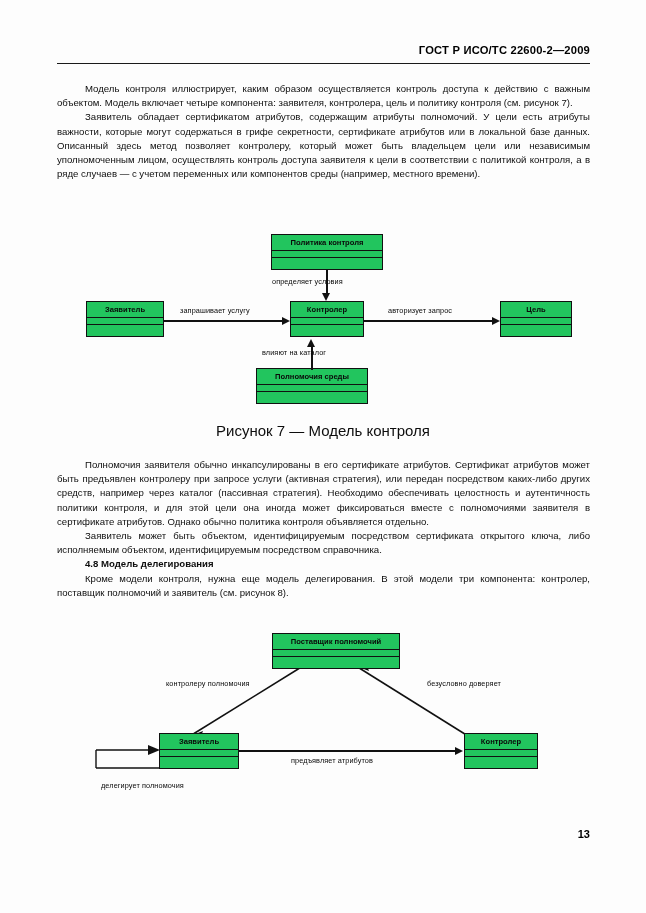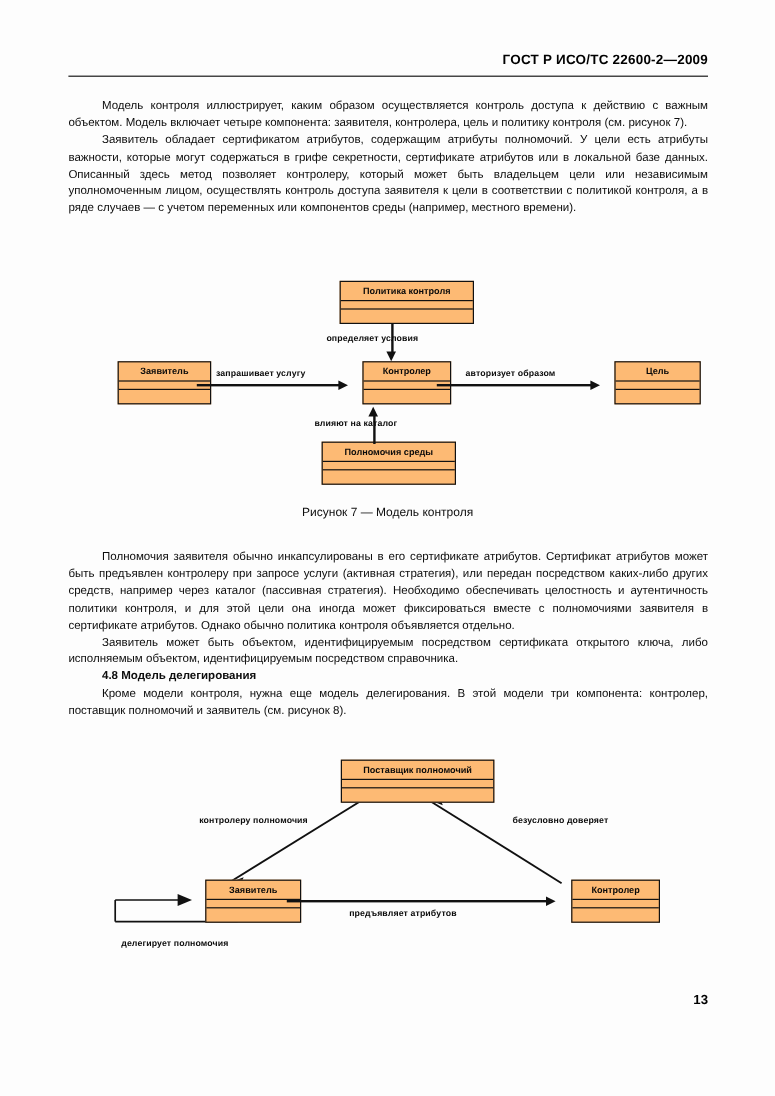--- a/index.html
+++ b/index.html
@@ -68,21 +68,21 @@
 
   #para-block-1 { top: 82px; }
   #para-block-2 { top: 458px; }
 
   
   .caption {
     position: absolute;
     left: 0;
     width: 646px;
     text-align: center;
-    font-size: 10px;
+    font-size: 15px;
     color: #0d0d0d;
   }
   #caption-7 { top: 422px; }
   #caption-8 { top: 800px; }
 
   
   .page-number {
     position: absolute;
     right: 56px;
     top: 828px;
@@ -95,23 +95,22 @@
     position: absolute;
     left: 0;
     width: 646px;
   }
   #diagram-7 { top: 228px; height: 180px; }
   #diagram-8 { top: 628px; height: 168px; }
 
   .uml-box {
     position: absolute;
     border: 1.6px solid #111;
-    background: #fdba74;
+    background: #22c55e;
     box-sizing: border-box;
-    margin-left: 12px;
   }
   .uml-title {
     height: 15px;
     line-height: 15px;
     text-align: center;
     font-size: 7.6px;
     font-weight: bold;
     border-bottom: 1.4px solid #111;
     white-space: nowrap;
     overflow: hidden;
@@ -146,21 +145,21 @@
   }
   .arrow-up {
     border-left: 4px solid transparent;
     border-right: 4px solid transparent;
     border-bottom: 8px solid #111;
   }
 
   .edge-label {
     position: absolute;
     font-size: 7.3px;
-    font-weight: bold;
+    font-weight: normal;
     color: #0a0a0a;
     white-space: nowrap;
     letter-spacing: 0.1px;
   }
 
   .diag-svg {
     position: absolute;
     left: 0; top: 0;
     width: 646px;
     height: 180px;
@@ -215,21 +214,21 @@
     <div class="edge edge-v" style="left:326px; top:42px; height:24px;"></div>
     <div class="arrow-head arrow-down" style="left:322px; top:65px;"></div>
     <div class="edge-label" style="left:272px; top:49px;">определяет  условия</div>
 
     <div class="edge edge-h" style="left:164px; top:92px; width:120px;"></div>
     <div class="arrow-head arrow-right" style="left:282px; top:89px;"></div>
     <div class="edge-label" style="left:180px; top:78px;">запрашивает услугу</div>
 
     <div class="edge edge-h" style="left:364px; top:92px; width:130px;"></div>
     <div class="arrow-head arrow-right" style="left:492px; top:89px;"></div>
-    <div class="edge-label" style="left:388px; top:78px;">авторизует образом</div>
+    <div class="edge-label" style="left:388px; top:78px;">авторизует запрос</div>
 
     <div class="edge edge-v" style="left:311px; top:118px; height:24px;"></div>
     <div class="arrow-head arrow-up" style="left:307px; top:111px;"></div>
     <div class="edge-label" style="left:262px; top:120px;">влияют  на каталог</div>
   </div>
 
   <div class="caption" id="caption-7">Рисунок 7 — Модель контроля</div>
 
   <div class="body-text" id="para-block-2">
     <p>Полномочия заявителя обычно инкапсулированы в его сертификате атрибутов. Сертификат атрибутов может быть предъявлен контролеру при запросе услуги (активная стратегия), или передан посредством каких-либо других средств, например через каталог (пассивная стратегия). Необходимо обеспечивать целостность и аутентичность политики контроля, и для этой цели она иногда может фиксироваться вместе с полномочиями заявителя в сертификате атрибутов. Однако обычно политика контроля объявляется отдельно.</p>

